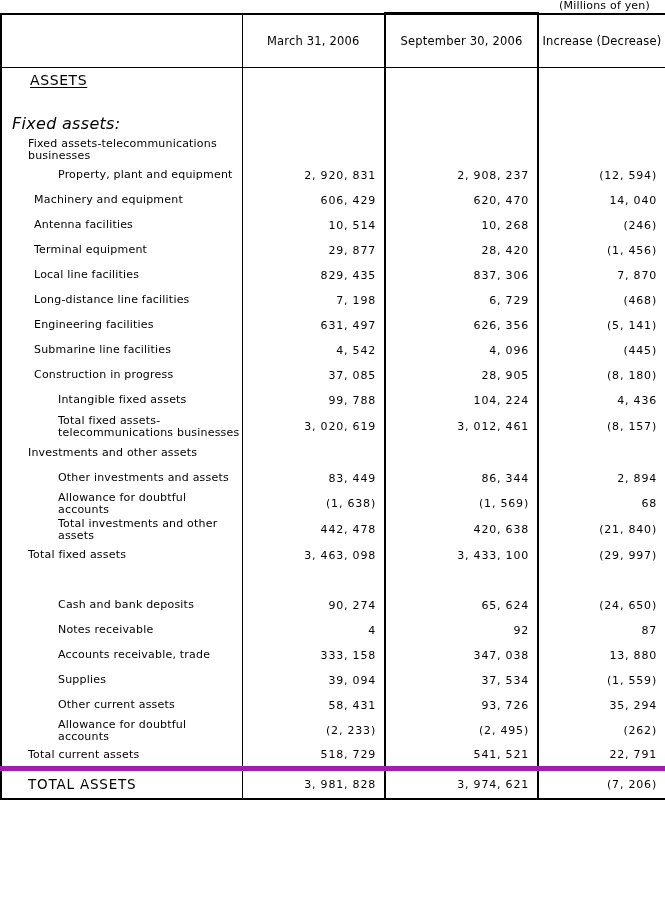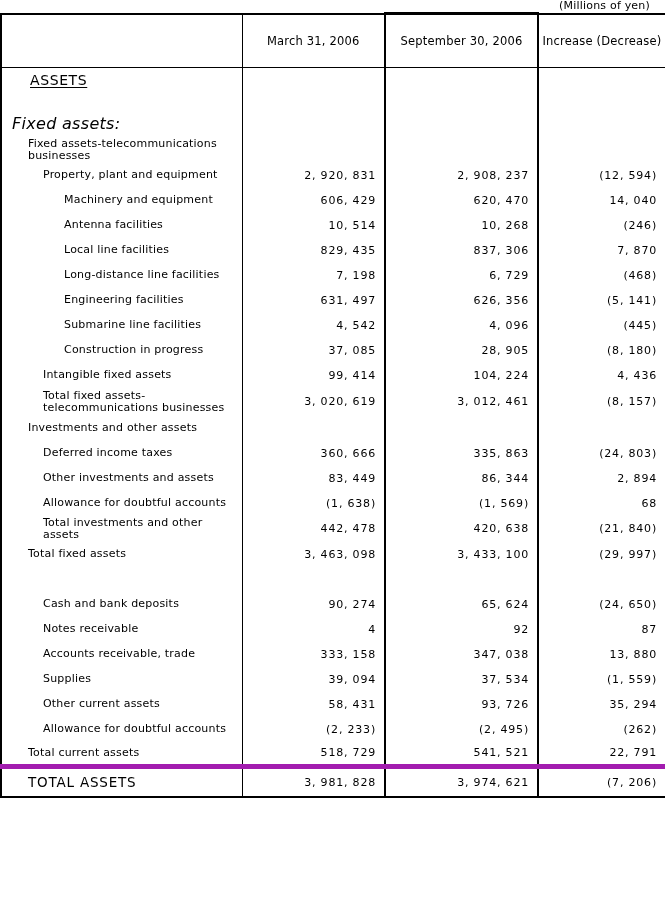--- a/index.html
+++ b/index.html
@@ -43,22 +43,22 @@
   tbody tr { height: 25px; }
   td { overflow: hidden; }
   td.lbl {
     font-size: 11px;
     vertical-align: middle;
     line-height: 12px;
     letter-spacing: 0.2px;
   }
   .lv0 { padding-left: 10px; }
   .lv1 { padding-left: 26px; }
-  .lv2 { padding-left: 41px; }
-  .lv3 { padding-left: 62px; }
+  .lv2 { padding-left: 56px; }
+  .lv3 { padding-left: 32px; }
   td.num {
     text-align: right;
     padding-right: 8px;
     font-size: 11px;
     vertical-align: middle;
     letter-spacing: 0.8px;
     white-space: nowrap;
   }
 
   tr.assets { height: 43px; }
@@ -135,20 +135,26 @@
           <td class="c2 num">620, 470</td>
           <td class="c3 num">14, 040</td>
         </tr>
         <tr>
           <td class="c0 lbl lv3">Antenna facilities</td>
           <td class="c1 num">10, 514</td>
           <td class="c2 num">10, 268</td>
           <td class="c3 num">(246)</td>
         </tr>
         <tr>
+          <td class="c0 lbl lv3">Terminal equipment</td>
+          <td class="c1 num">29, 877</td>
+          <td class="c2 num">28, 420</td>
+          <td class="c3 num">(1, 456)</td>
+        </tr>
+        <tr>
           <td class="c0 lbl lv3">Local line facilities</td>
           <td class="c1 num">829, 435</td>
           <td class="c2 num">837, 306</td>
           <td class="c3 num">7, 870</td>
         </tr>
         <tr>
           <td class="c0 lbl lv3">Long-distance line facilities</td>
           <td class="c1 num">7, 198</td>
           <td class="c2 num">6, 729</td>
           <td class="c3 num">(468)</td>
@@ -166,43 +172,37 @@
           <td class="c3 num">(445)</td>
         </tr>
         <tr>
           <td class="c0 lbl lv3">Construction in progress</td>
           <td class="c1 num">37, 085</td>
           <td class="c2 num">28, 905</td>
           <td class="c3 num">(8, 180)</td>
         </tr>
         <tr>
           <td class="c0 lbl lv2">Intangible fixed assets</td>
-          <td class="c1 num">99, 414</td>
+          <td class="c1 num">99, 788</td>
           <td class="c2 num">104, 224</td>
           <td class="c3 num">4, 436</td>
         </tr>
         <tr class="wrap tall">
           <td class="c0 lbl lv2">Total fixed assets-telecommunications businesses</td>
           <td class="c1 num">3, 020, 619</td>
           <td class="c2 num">3, 012, 461</td>
           <td class="c3 num">(8, 157)</td>
         </tr>
         <tr>
           <td class="c0 lbl lv1">Investments and other assets</td>
           <td class="c1 num"></td>
           <td class="c2 num"></td>
           <td class="c3 num"></td>
         </tr>
         <tr>
-          <td class="c0 lbl lv2">Deferred income taxes</td>
-          <td class="c1 num">360, 666</td>
-          <td class="c2 num">335, 863</td>
-          <td class="c3 num">(24, 803)</td>
-        </tr>
-        <tr>
           <td class="c0 lbl lv2">Other investments and assets</td>
           <td class="c1 num">83, 449</td>
           <td class="c2 num">86, 344</td>
           <td class="c3 num">2, 894</td>
         </tr>
         <tr>
           <td class="c0 lbl lv2">Allowance for doubtful accounts</td>
           <td class="c1 num">(1, 638)</td>
           <td class="c2 num">(1, 569)</td>
           <td class="c3 num">68</td>

